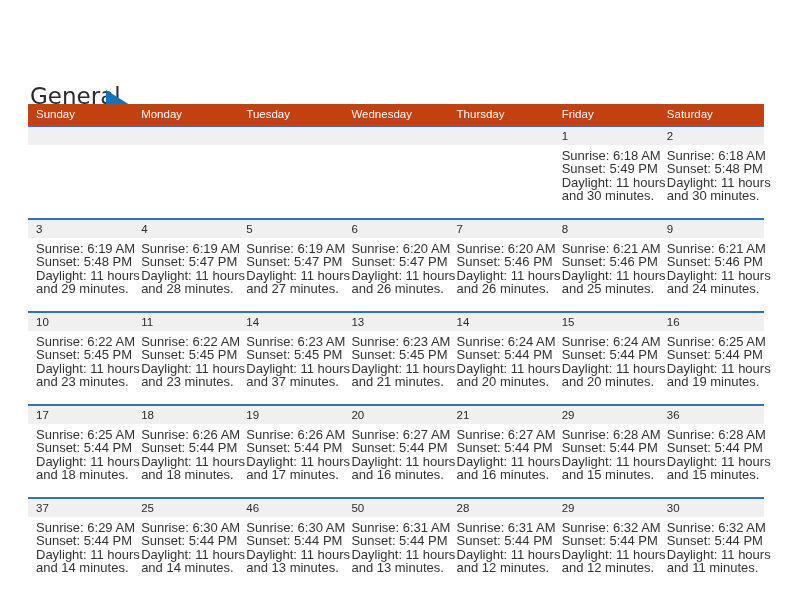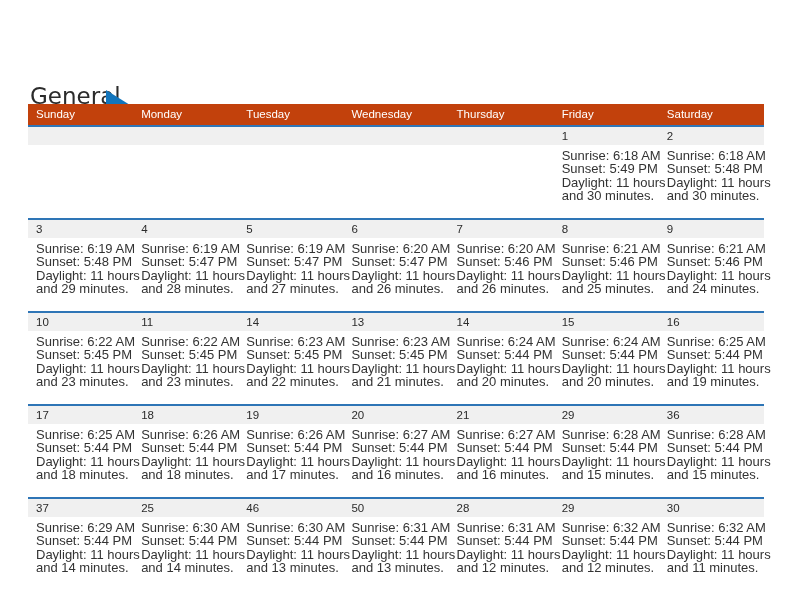--- a/index.html
+++ b/index.html
@@ -315,21 +315,21 @@
               <div>Daylight: 11 hours</div>
               <div>and 23 minutes.</div>
             </div>
           </td>
           <td class="day-cell">
             <div class="daynum-band">14</div>
             <div class="cell-body">
               <div>Sunrise: 6:23 AM</div>
               <div>Sunset: 5:45 PM</div>
               <div>Daylight: 11 hours</div>
-              <div>and 22 minutes.</div>
+              <div>and 37 minutes.</div>
             </div>
           </td>
           <td class="day-cell">
             <div class="daynum-band">13</div>
             <div class="cell-body">
               <div>Sunrise: 6:23 AM</div>
               <div>Sunset: 5:45 PM</div>
               <div>Daylight: 11 hours</div>
               <div>and 21 minutes.</div>
             </div>

